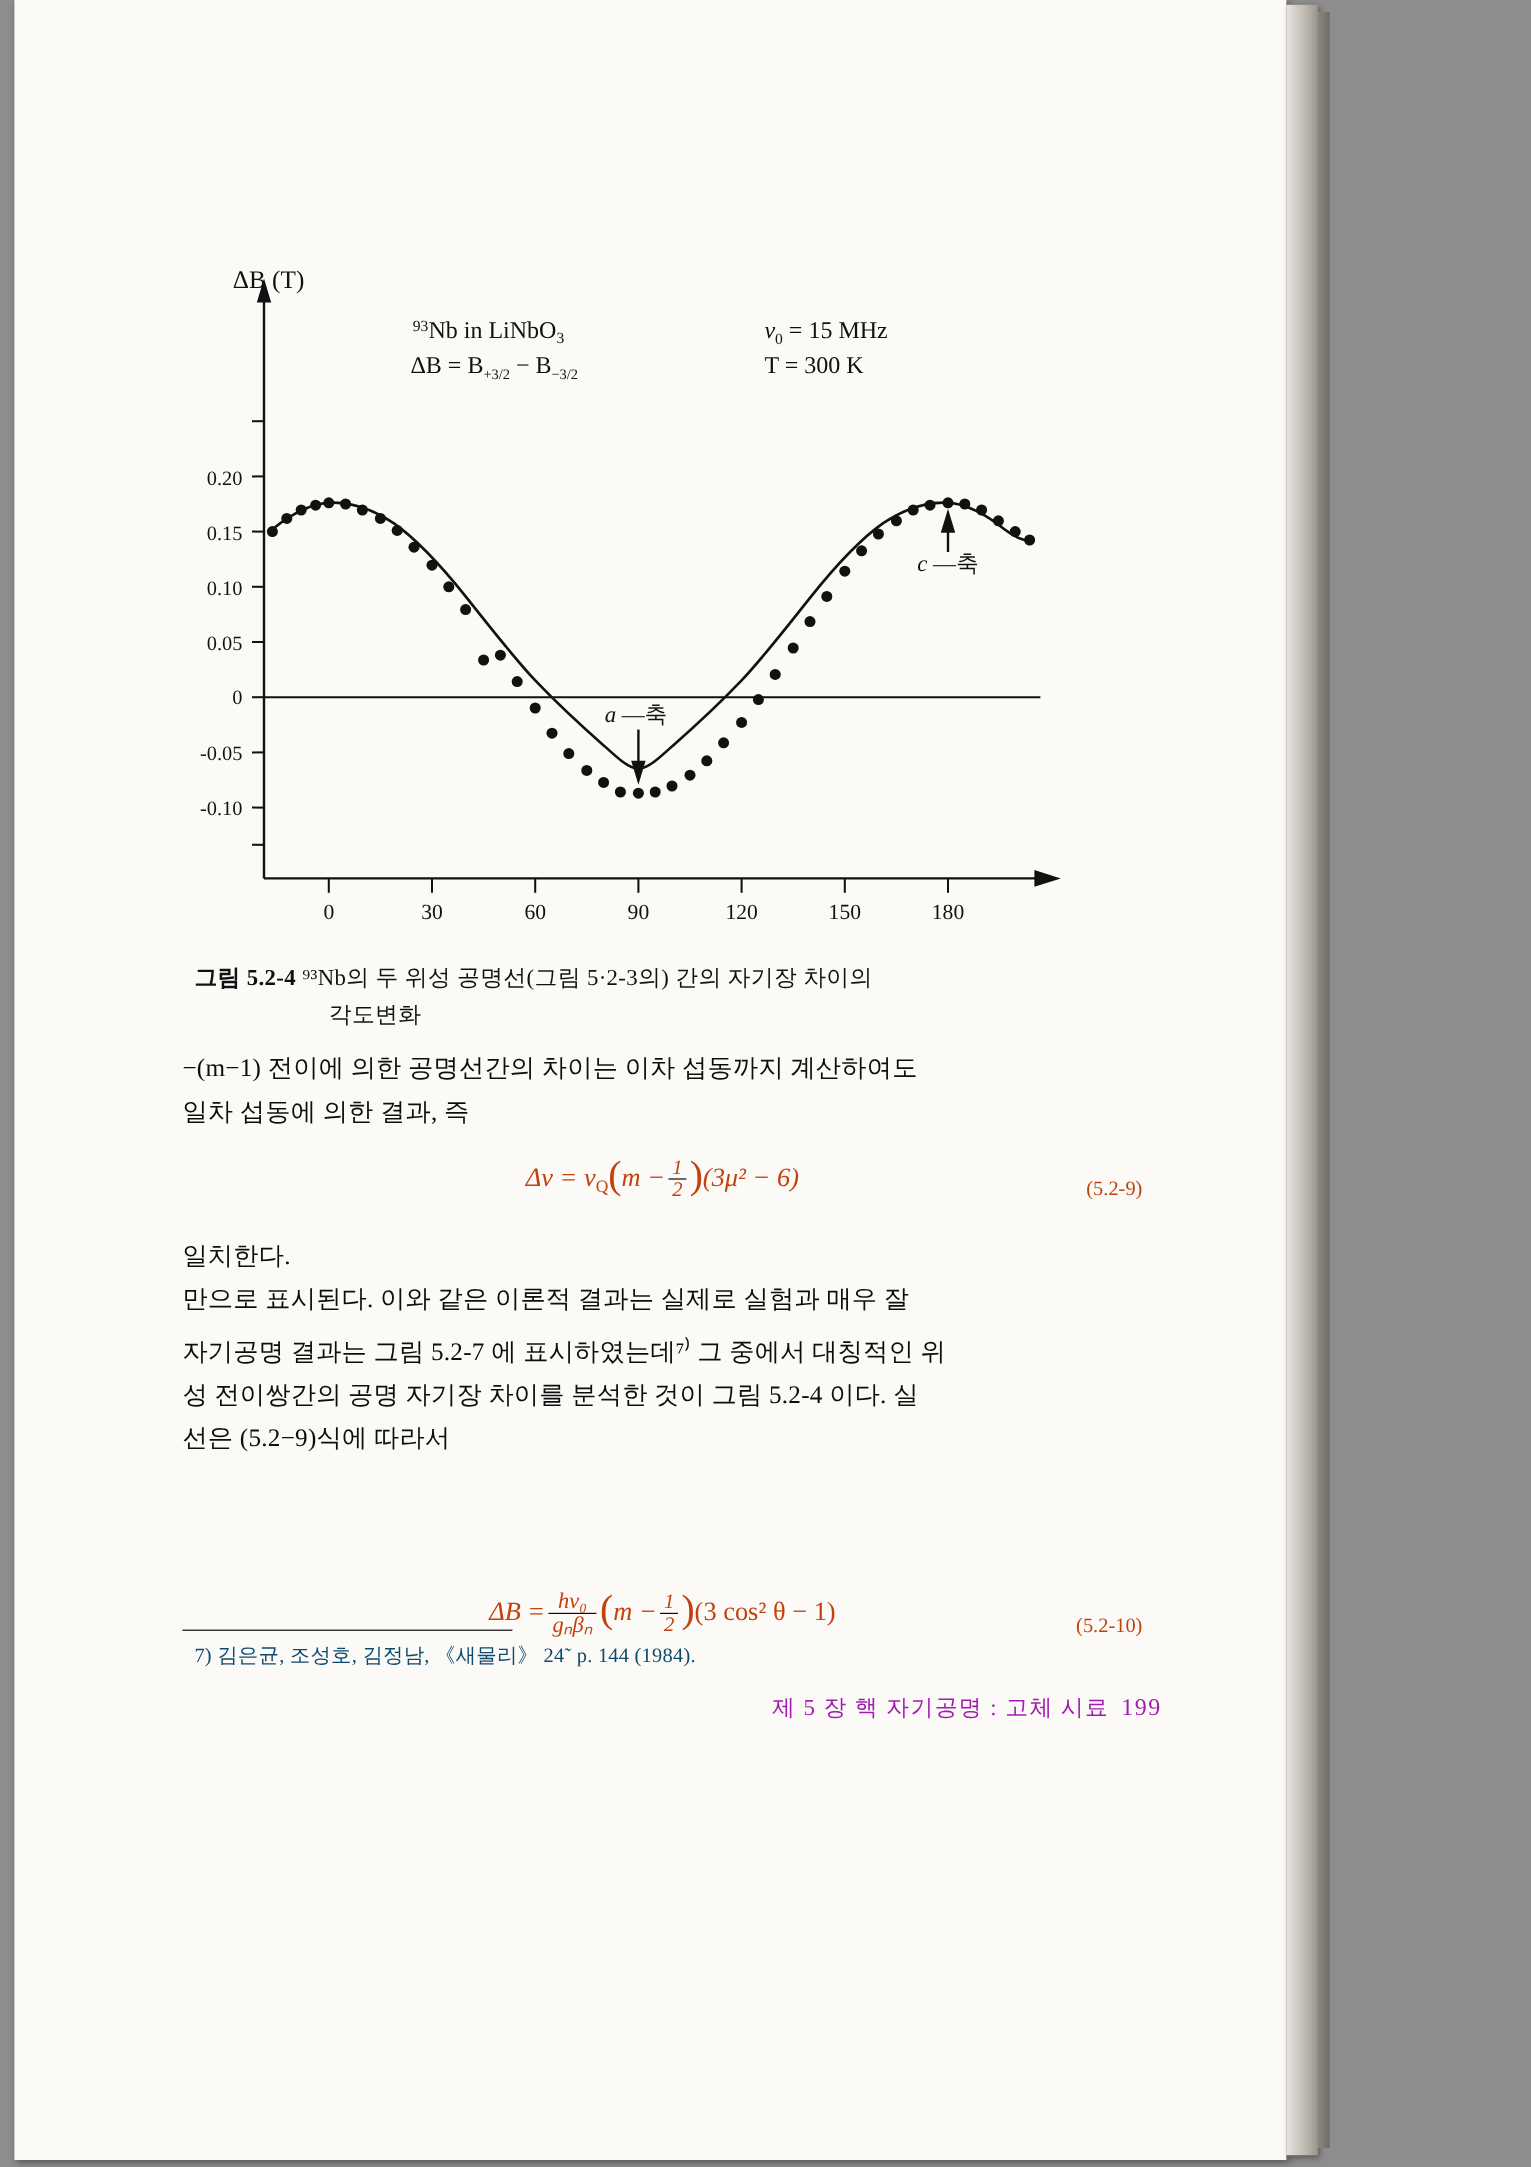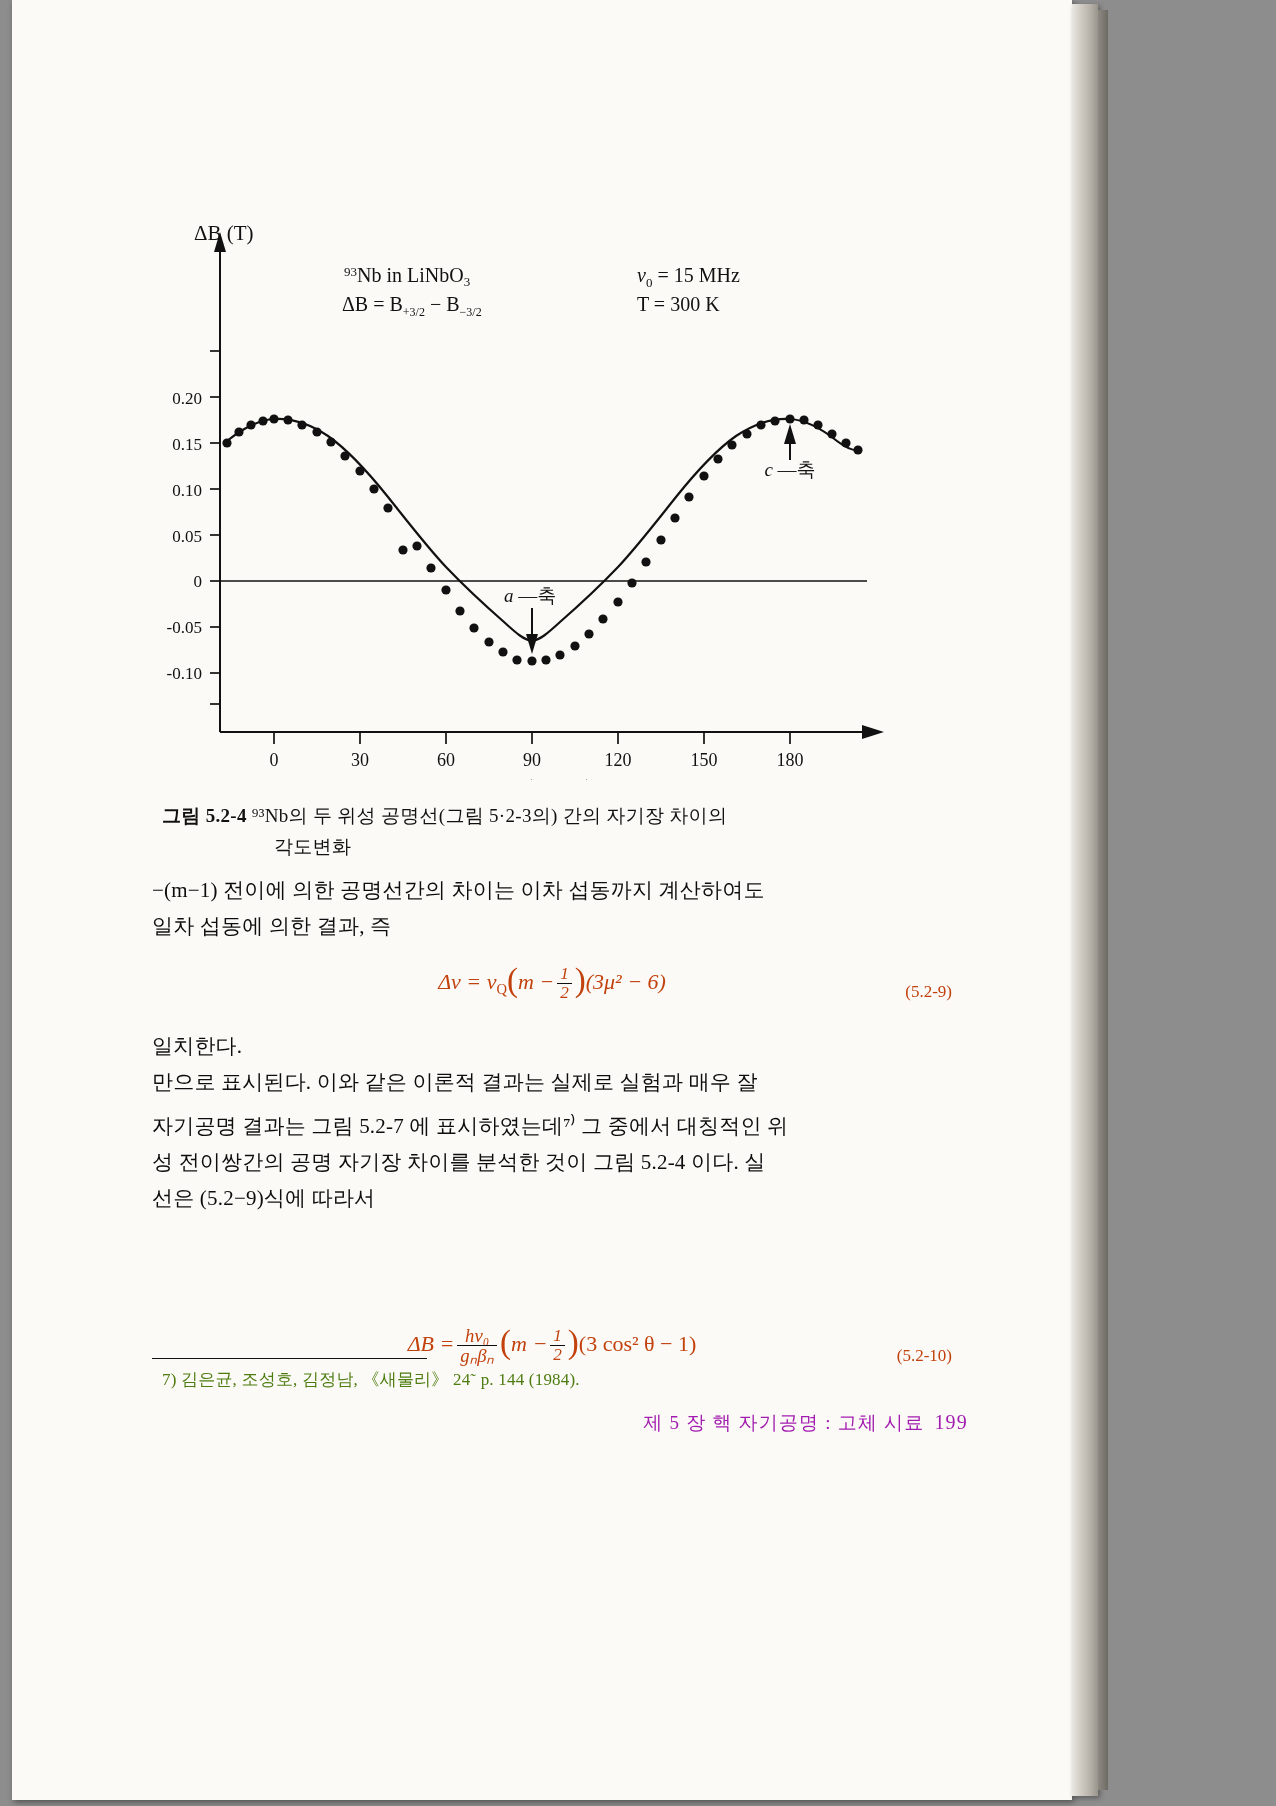--- a/index.html
+++ b/index.html
@@ -121,21 +121,21 @@
     width: 275px;
     height: 0;
     border-top: 1.6px solid #111;
   }
   .footnote {
     position: absolute;
     left: 150px;
     top: 1368px;
     width: 800px;
     font-size: 17px;
-    color: #4d7c0f;
+    color: #0c4a6e;
     letter-spacing: 0.2px;
   }
   .footer {
     position: absolute;
     left: 156px;
     top: 1410px;
     width: 800px;
     font-size: 19px;
     color: #a21caf;
     text-align: right;

